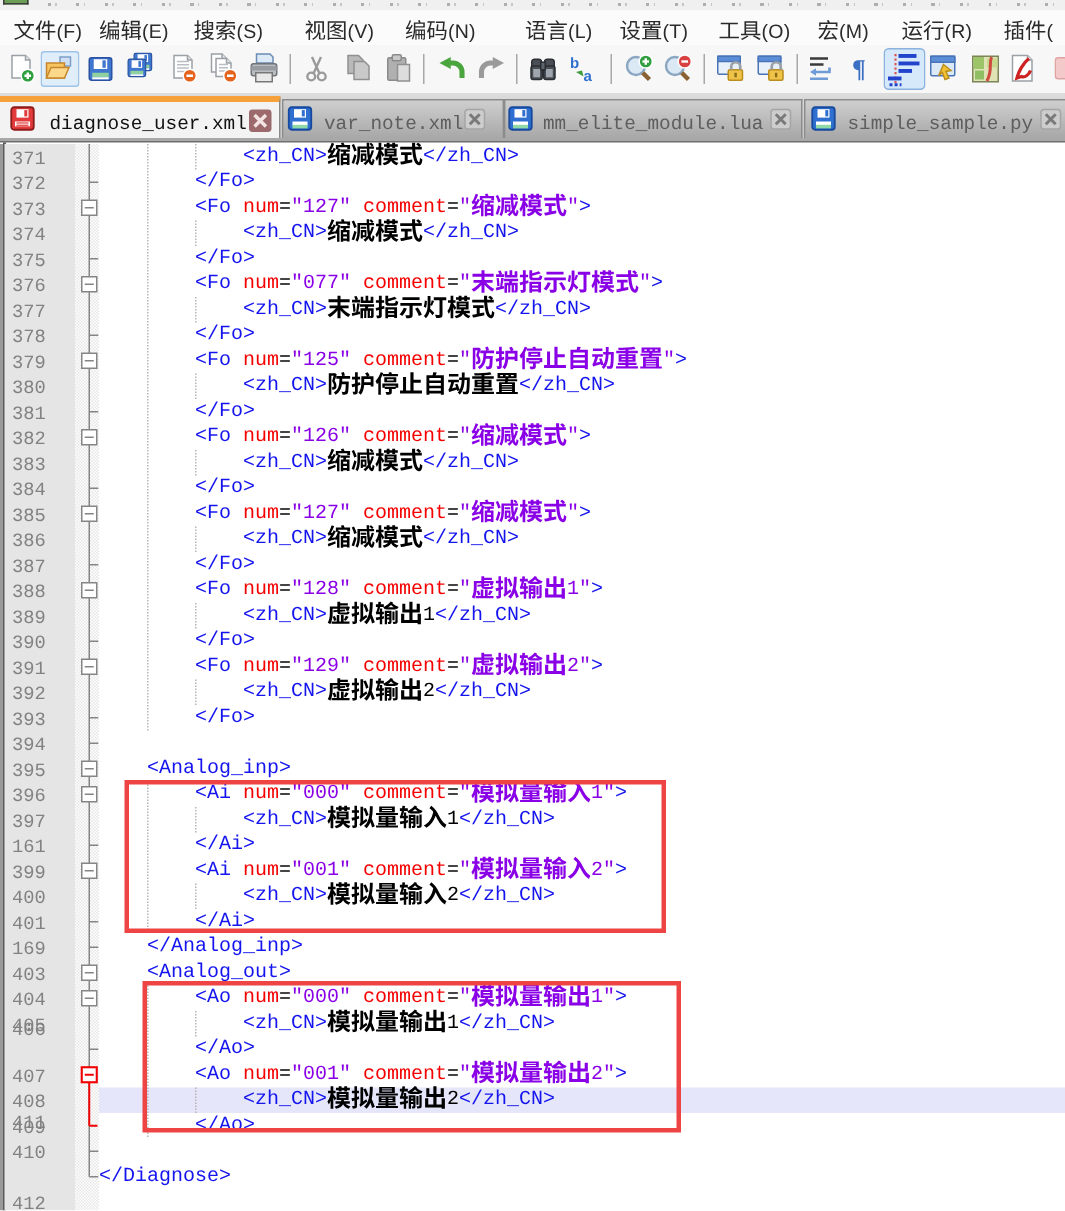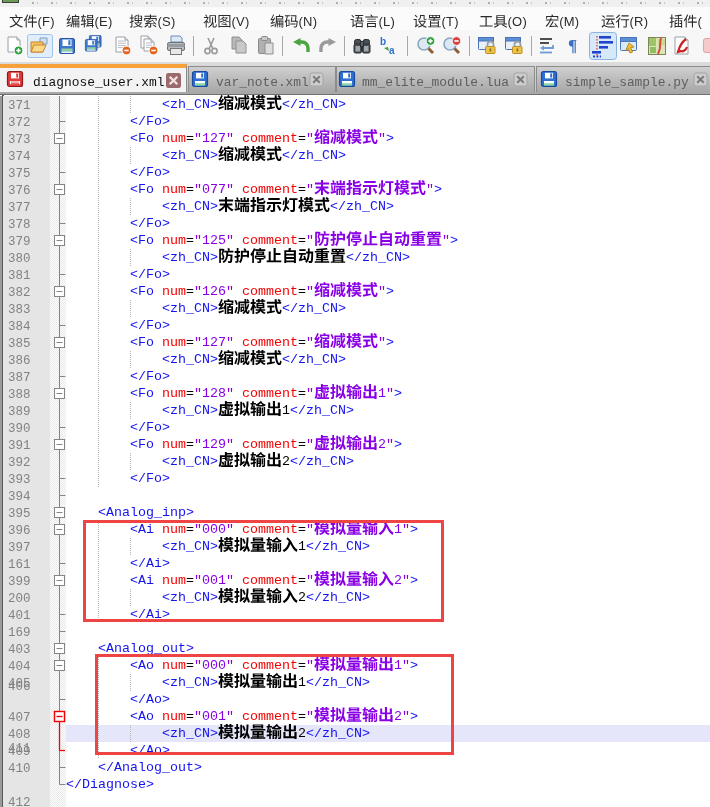--- a/index.html
+++ b/index.html
@@ -483,21 +483,21 @@
       <div class="num" style="top:419px">390</div>
       <div class="num" style="top:436px">391</div>
       <div class="num" style="top:453px">392</div>
       <div class="num" style="top:470px">393</div>
       <div class="num" style="top:487px">394</div>
       <div class="num" style="top:504px">395</div>
       <div class="num" style="top:521px">396</div>
       <div class="num" style="top:538px">397</div>
       <div class="num" style="top:555px">161</div>
       <div class="num" style="top:572px">399</div>
-      <div class="num" style="top:589px">200</div>
+      <div class="num" style="top:589px">400</div>
       <div class="num" style="top:606px">401</div>
       <div class="num" style="top:623px">169</div>
       <div class="num" style="top:640px">403</div>
       <div class="num" style="top:657px">404</div>
       <div class="num" style="top:674px">405</div>
       <div class="num" style="top:677px">406</div>
       <div class="num" style="top:708px">407</div>
       <div class="num" style="top:725px">408</div>
       <div class="num" style="top:742px">409</div>
       <div class="num" style="top:759px">410</div>
@@ -711,20 +711,21 @@
         <use href="#c入" x="64"></use>
       </svg><b style="color:#8a00e6">2"</b><b style="color:#1414ee">&gt;</b></div>
     <div class="cl" style="top:589px">&nbsp;&nbsp;&nbsp;&nbsp;&nbsp;&nbsp;&nbsp;&nbsp;&nbsp;&nbsp;&nbsp;&nbsp;<b style="color:#1414ee">&lt;zh_CN&gt;</b><svg class="cj" width="80" height="17" style="fill:#000000">
         <use href="#c模" x="0"></use>
         <use href="#c拟" x="16"></use>
         <use href="#c量" x="32"></use>
         <use href="#c输" x="48"></use>
         <use href="#c入" x="64"></use>
       </svg><b style="color:#000000">2</b><b style="color:#1414ee">&lt;/zh_CN&gt;</b></div>
     <div class="cl" style="top:606px">&nbsp;&nbsp;&nbsp;&nbsp;&nbsp;&nbsp;&nbsp;&nbsp;<b style="color:#1414ee">&lt;/Ai&gt;</b></div>
+    <div class="cl" style="top:623px">&nbsp;&nbsp;&nbsp;&nbsp;<b style="color:#1414ee">&lt;/Analog_inp&gt;</b></div>
     <div class="cl" style="top:640px">&nbsp;&nbsp;&nbsp;&nbsp;<b style="color:#1414ee">&lt;Analog_out&gt;</b></div>
     <div class="cl" style="top:657px">&nbsp;&nbsp;&nbsp;&nbsp;&nbsp;&nbsp;&nbsp;&nbsp;<b style="color:#1414ee">&lt;Ao </b><b style="color:#f50000">num</b><b style="color:#000000">=</b><b style="color:#8a00e6">"000" </b><b style="color:#f50000">comment</b><b style="color:#000000">=</b><b style="color:#8a00e6">"</b><svg class="cj" width="80" height="17" style="fill:#8a00e6">
         <use href="#c模" x="0"></use>
         <use href="#c拟" x="16"></use>
         <use href="#c量" x="32"></use>
         <use href="#c输" x="48"></use>
         <use href="#c出" x="64"></use>
       </svg><b style="color:#8a00e6">1"</b><b style="color:#1414ee">&gt;</b></div>
     <div class="cl" style="top:674px">&nbsp;&nbsp;&nbsp;&nbsp;&nbsp;&nbsp;&nbsp;&nbsp;&nbsp;&nbsp;&nbsp;&nbsp;<b style="color:#1414ee">&lt;zh_CN&gt;</b><svg class="cj" width="80" height="17" style="fill:#000000">
         <use href="#c模" x="0"></use>
@@ -742,17 +743,16 @@
         <use href="#c出" x="64"></use>
       </svg><b style="color:#8a00e6">2"</b><b style="color:#1414ee">&gt;</b></div>
     <div class="cl" style="top:725px">&nbsp;&nbsp;&nbsp;&nbsp;&nbsp;&nbsp;&nbsp;&nbsp;&nbsp;&nbsp;&nbsp;&nbsp;<b style="color:#1414ee">&lt;zh_CN&gt;</b><svg class="cj" width="80" height="17" style="fill:#000000">
         <use href="#c模" x="0"></use>
         <use href="#c拟" x="16"></use>
         <use href="#c量" x="32"></use>
         <use href="#c输" x="48"></use>
         <use href="#c出" x="64"></use>
       </svg><b style="color:#000000">2</b><b style="color:#1414ee">&lt;/zh_CN&gt;</b></div>
     <div class="cl" style="top:742px">&nbsp;&nbsp;&nbsp;&nbsp;&nbsp;&nbsp;&nbsp;&nbsp;<b style="color:#1414ee">&lt;/Ao&gt;</b></div>
-    <div class="cl" style="top:759px">&nbsp;&nbsp;&nbsp;&nbsp;<b style="color:#1414ee">&lt;/Analog_out&gt;</b></div>
     <div class="cl" style="top:776px"><b style="color:#1414ee">&lt;/Diagnose&gt;</b></div>
     <div class="cl" style="top:793px"></div>
     <div class="redrect" style="left:83px;top:519.5px;width:360.5px;height:102px"></div>
     <div class="redrect" style="left:94.5px;top:653.5px;width:359px;height:101.5px"></div>
   </div>
 </body></html>

